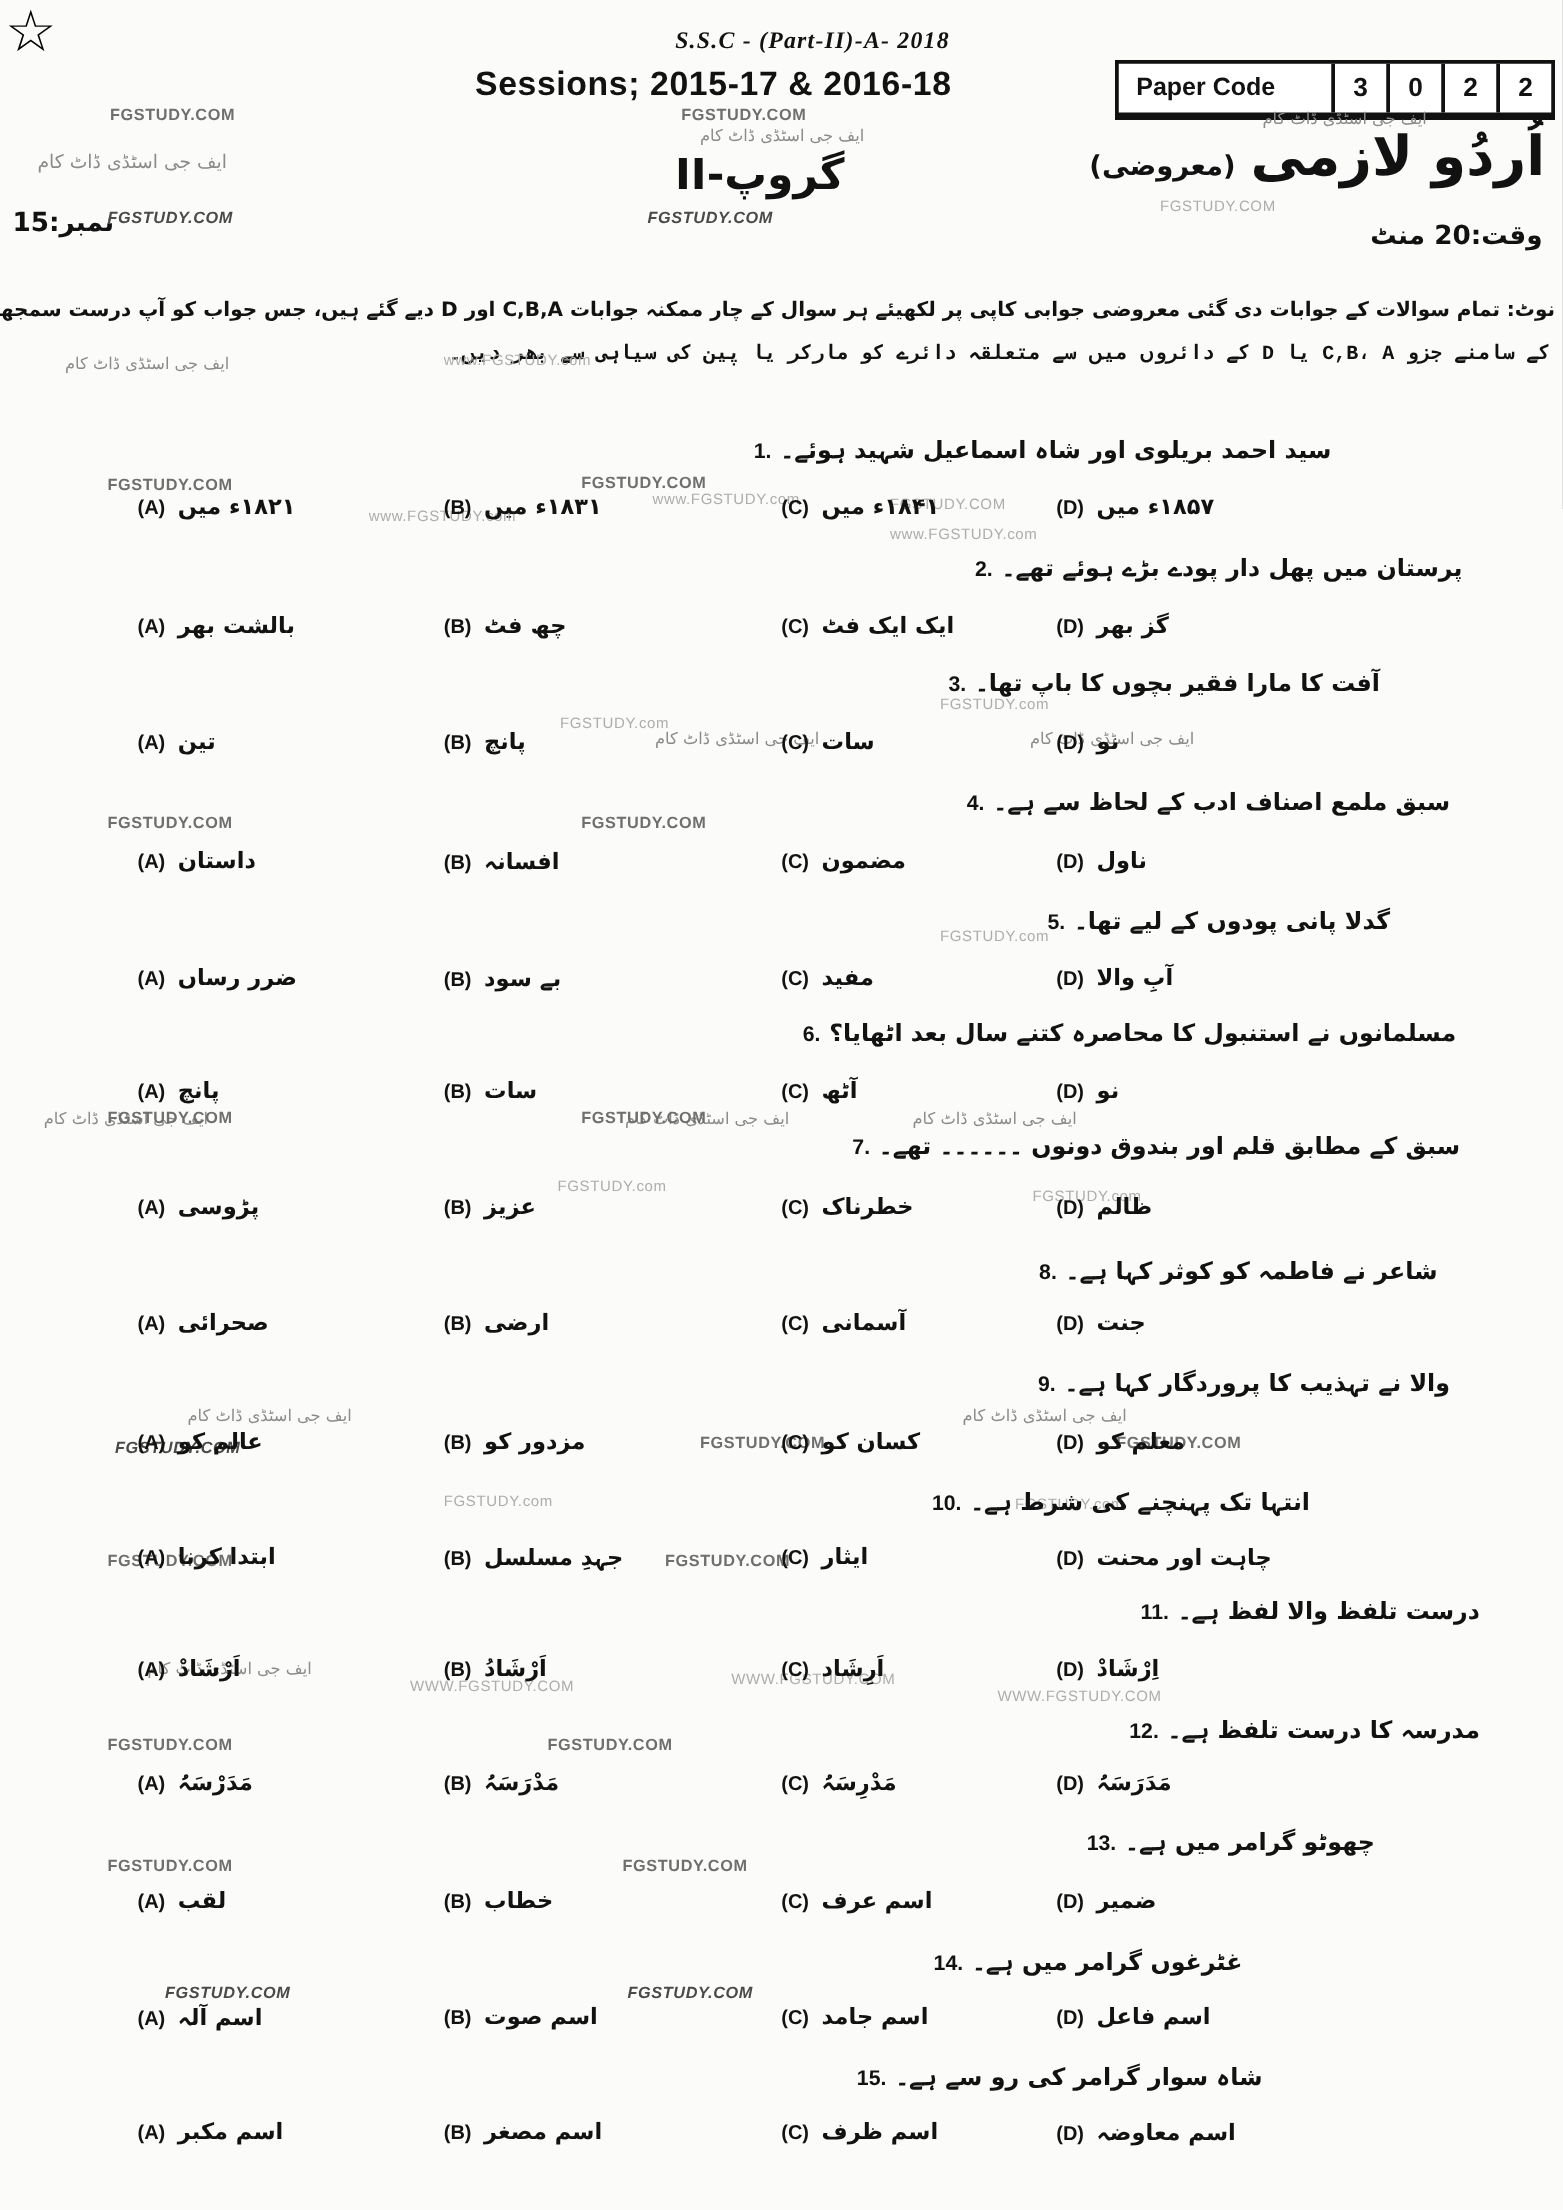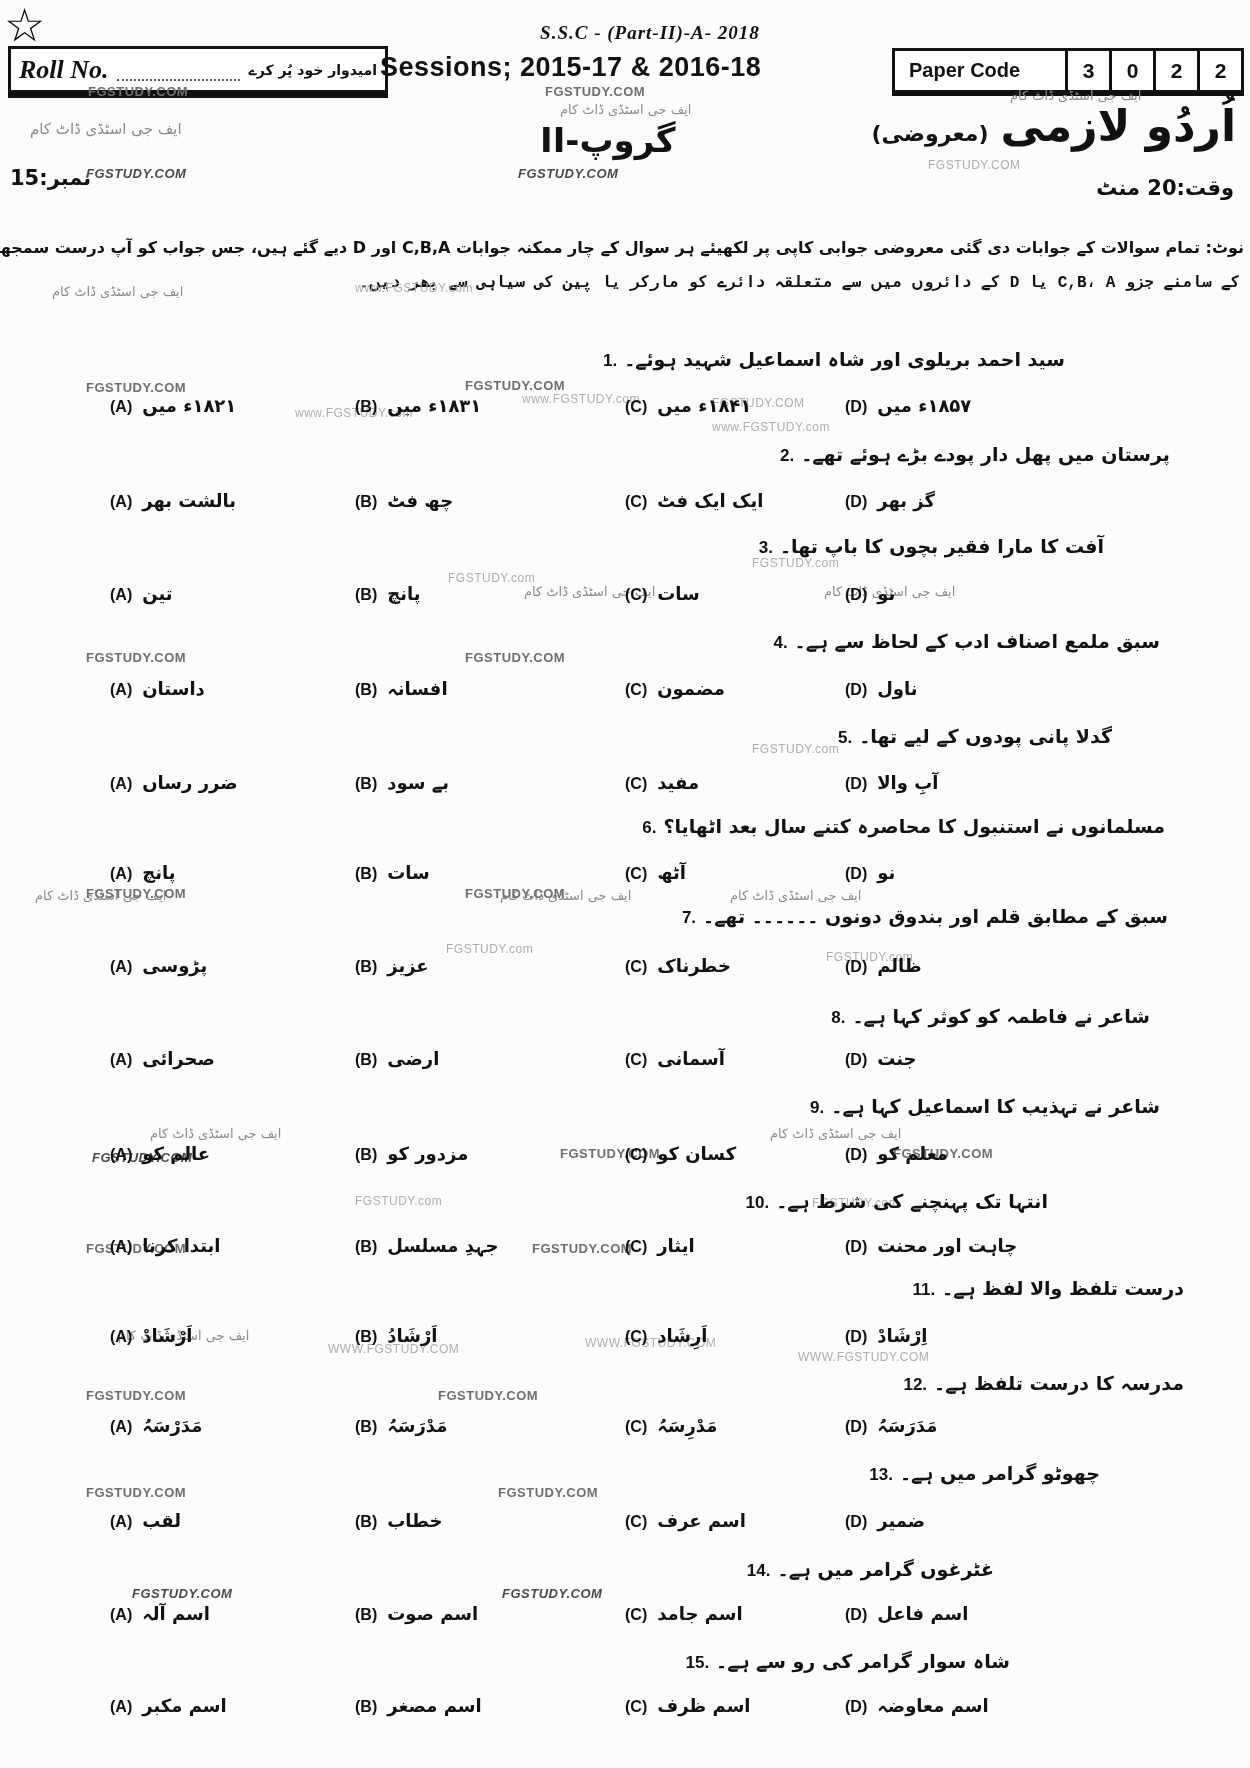--- a/index.html
+++ b/index.html
@@ -49,25 +49,20 @@
           font:700 23px "Liberation Sans",sans-serif;letter-spacing:1px;}
 </style>
 </head>
 <body>
 
 <div class="page" id="page">
 
   <div class="abs star">☆</div>
   <div class="abs ssc-line">S.S.C - (Part-II)-A- 2018</div>
 
-  <div class="abs roll-box">
-    <span class="roll-label">Roll No.</span>
-    <span class="roll-line"></span>
-    <span class="roll-hint urdu">امیدوار خود پُر کرے</span>
-  </div>
 
   <div class="abs sessions">Sessions; 2015-17 &amp; 2016-18</div>
 
   <div class="abs pc-box">
     <span class="pc-label">Paper Code</span>
     <span class="pc-cell">3</span>
     <span class="pc-cell">0</span>
     <span class="pc-cell">2</span>
     <span class="pc-cell">2</span>
   </div>
@@ -298,21 +293,21 @@
       <span class="opt-label">(C)</span>
       <span class="opt-text">آسمانی</span>
     </div>
     <div class="opt opt-D" style="top: 1048px; left: 845px;">
       <span class="opt-label">(D)</span>
       <span class="opt-text">جنت</span>
     </div>
 
     <div class="q-line" style="top: 1095px; right: 90px;">
       <span class="q-no">9.</span>
-      <span class="q-text">شاعر نے تہذیب کا اسماعیل کہا ہے۔</span>
+      <span class="q-text">والا نے تہذیب کا پروردگار کہا ہے۔</span>
     </div>
     <div class="opt opt-A" style="top: 1143px; left: 110px;">
       <span class="opt-label">(A)</span>
       <span class="opt-text">عالم کو</span>
     </div>
     <div class="opt opt-B" style="top: 1143px; left: 355px;">
       <span class="opt-label">(B)</span>
       <span class="opt-text">مزدور کو</span>
     </div>
     <div class="opt opt-C" style="top: 1143px; left: 625px;">

